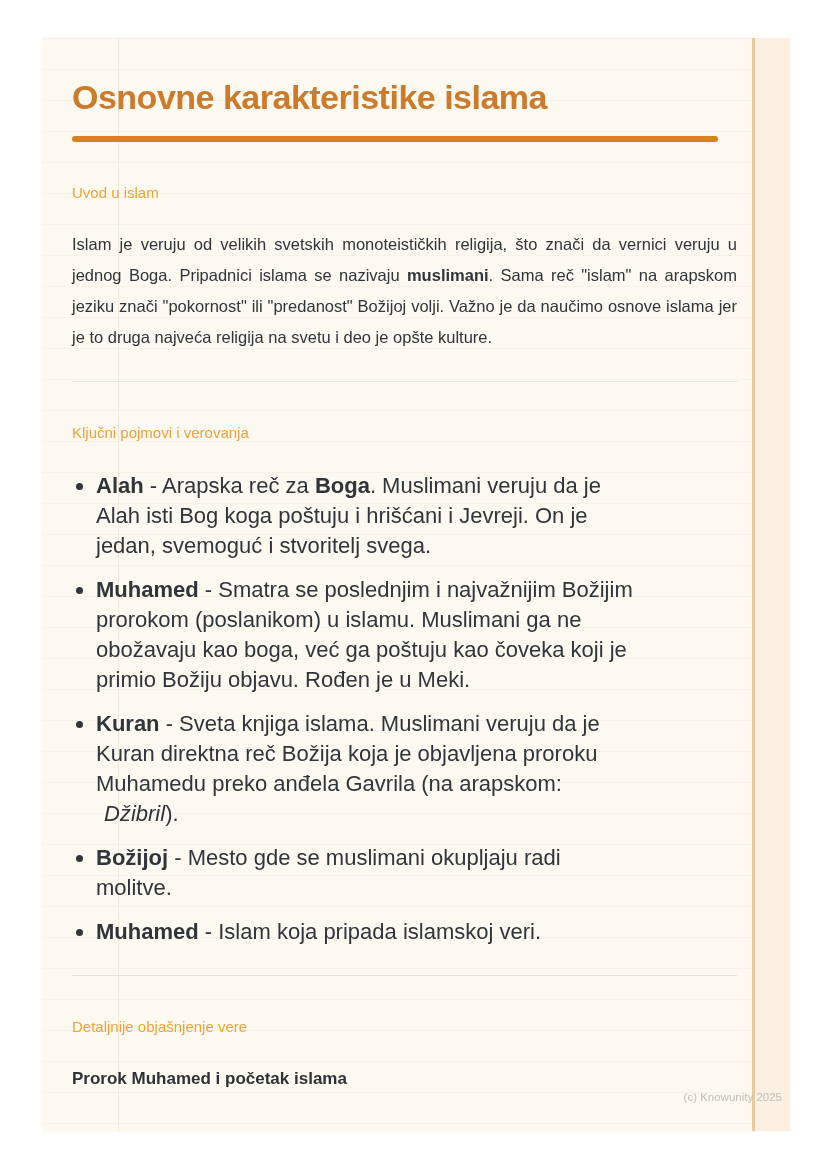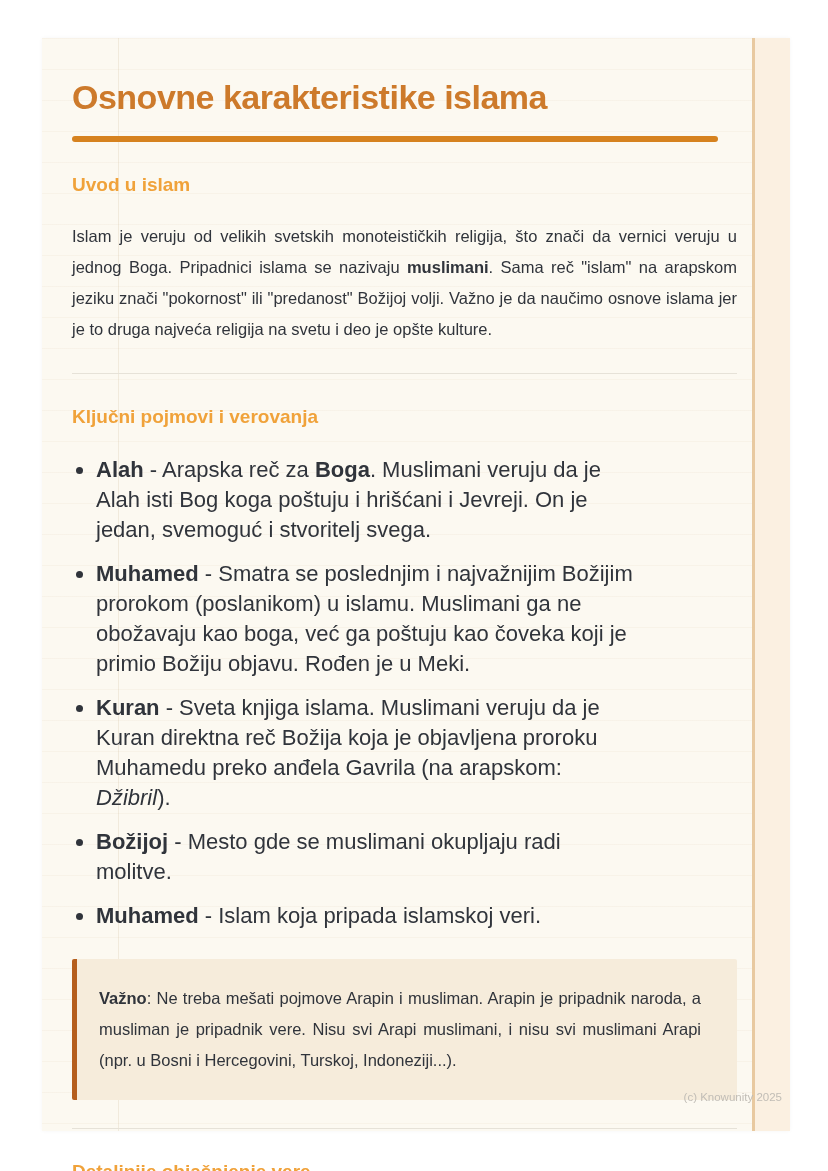--- a/index.html
+++ b/index.html
@@ -45,25 +45,25 @@
     color: #cd7a2b;
   }
   .title-rule {
     height: 6px;
     width: 646px;
     margin-top: 17px;
     border-radius: 3px;
     background: #d6821f;
   }
   h2.section-heading {
-    font-size: 19px;
+    font-size: 15px;
     line-height: 29px;
-    font-weight: bold;
+    font-weight: normal;
     color: #f0a23a;
-    margin-top: 28px;
+    margin-top: 36px;
   }
   h3.sub-heading {
     font-size: 17px;
     line-height: 24px;
     font-weight: bold;
     color: #2e3238;
     margin-top: 26px;
   }
   p.body-text {
     font-size: 16.5px;
@@ -102,21 +102,21 @@
     border-radius: 2px;
     padding: 24px 36px 24px 22px;
   }
   .callout .callout-text {
     font-size: 16.5px;
     line-height: 31px;
     color: #30343b;
     text-align: justify;
   }
   b { font-weight: bold; }
-  i { font-style: italic; }
+  i { font-style: italic; margin-left: 8px; }
   .watermark {
     position: absolute;
     right: 8px; bottom: 28px;
     font-size: 11.5px;
     color: #c1bdb6;
     z-index: 3;
   }
 </style>
 </head>
 <body>
@@ -141,23 +141,20 @@
 
 
     <ul class="term-list">
         <li><b>Alah</b><span> - Arapska reč za </span><b>Boga</b><span>. Muslimani veruju da je Alah isti Bog koga poštuju i hrišćani i Jevreji. On je jedan, svemoguć i stvoritelj svega.</span></li>
         <li><b>Muhamed</b><span> - Smatra se poslednjim i najvažnijim Božijim prorokom (poslanikom) u islamu. Muslimani ga ne obožavaju kao boga, već ga poštuju kao čoveka koji je primio Božiju objavu. Rođen je u Meki.</span></li>
         <li><b>Kuran</b><span> - Sveta knjiga islama. Muslimani veruju da je Kuran direktna reč Božija koja je objavljena proroku Muhamedu preko anđela Gavrila (na arapskom: </span><i>Džibril</i><span>).</span></li>
         <li><b>Božijoj</b><span> - Mesto gde se muslimani okupljaju radi molitve.</span></li>
         <li><b>Muhamed</b><span> - Islam koja pripada islamskoj veri.</span></li>
       </ul>
 
-    <div class="callout">
-      <p class="callout-text"><b>Važno</b><span>: Ne treba mešati pojmove Arapin i musliman. Arapin je pripadnik naroda, a musliman je pripadnik vere. Nisu svi Arapi muslimani, i nisu svi muslimani Arapi (npr. u Bosni i Hercegovini, Turskoj, Indoneziji...).</span></p>
-    </div>
 
     <hr class="divider">
 
     <h2 class="section-heading">Detaljnije objašnjenje vere</h2>
 
     <h3 class="sub-heading">Prorok Muhamed i početak islama</h3>
 
   </div>
 
   <div class="watermark">(c) Knowunity 2025</div>

